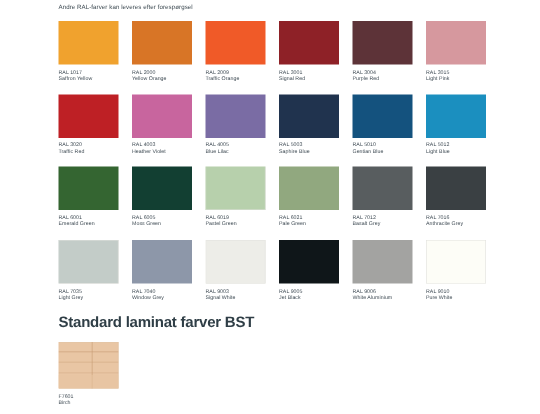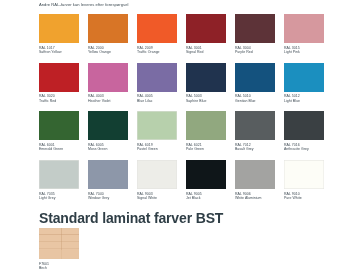--- a/index.html
+++ b/index.html
@@ -62,21 +62,21 @@
   .chip-code {
     display: block;
   }
   .chip-name {
     display: block;
   }
   .section-heading {
     position: absolute;
     left: 39px;
     top: 210px;
-    font-size: 14px;
+    font-size: 10px;
     font-weight: bold;
     color: #2f3e46;
     letter-spacing: -0.15px;
     white-space: nowrap;
   }
   .laminate-block {
     position: absolute;
     left: 39px;
     top: 228px;
   }

